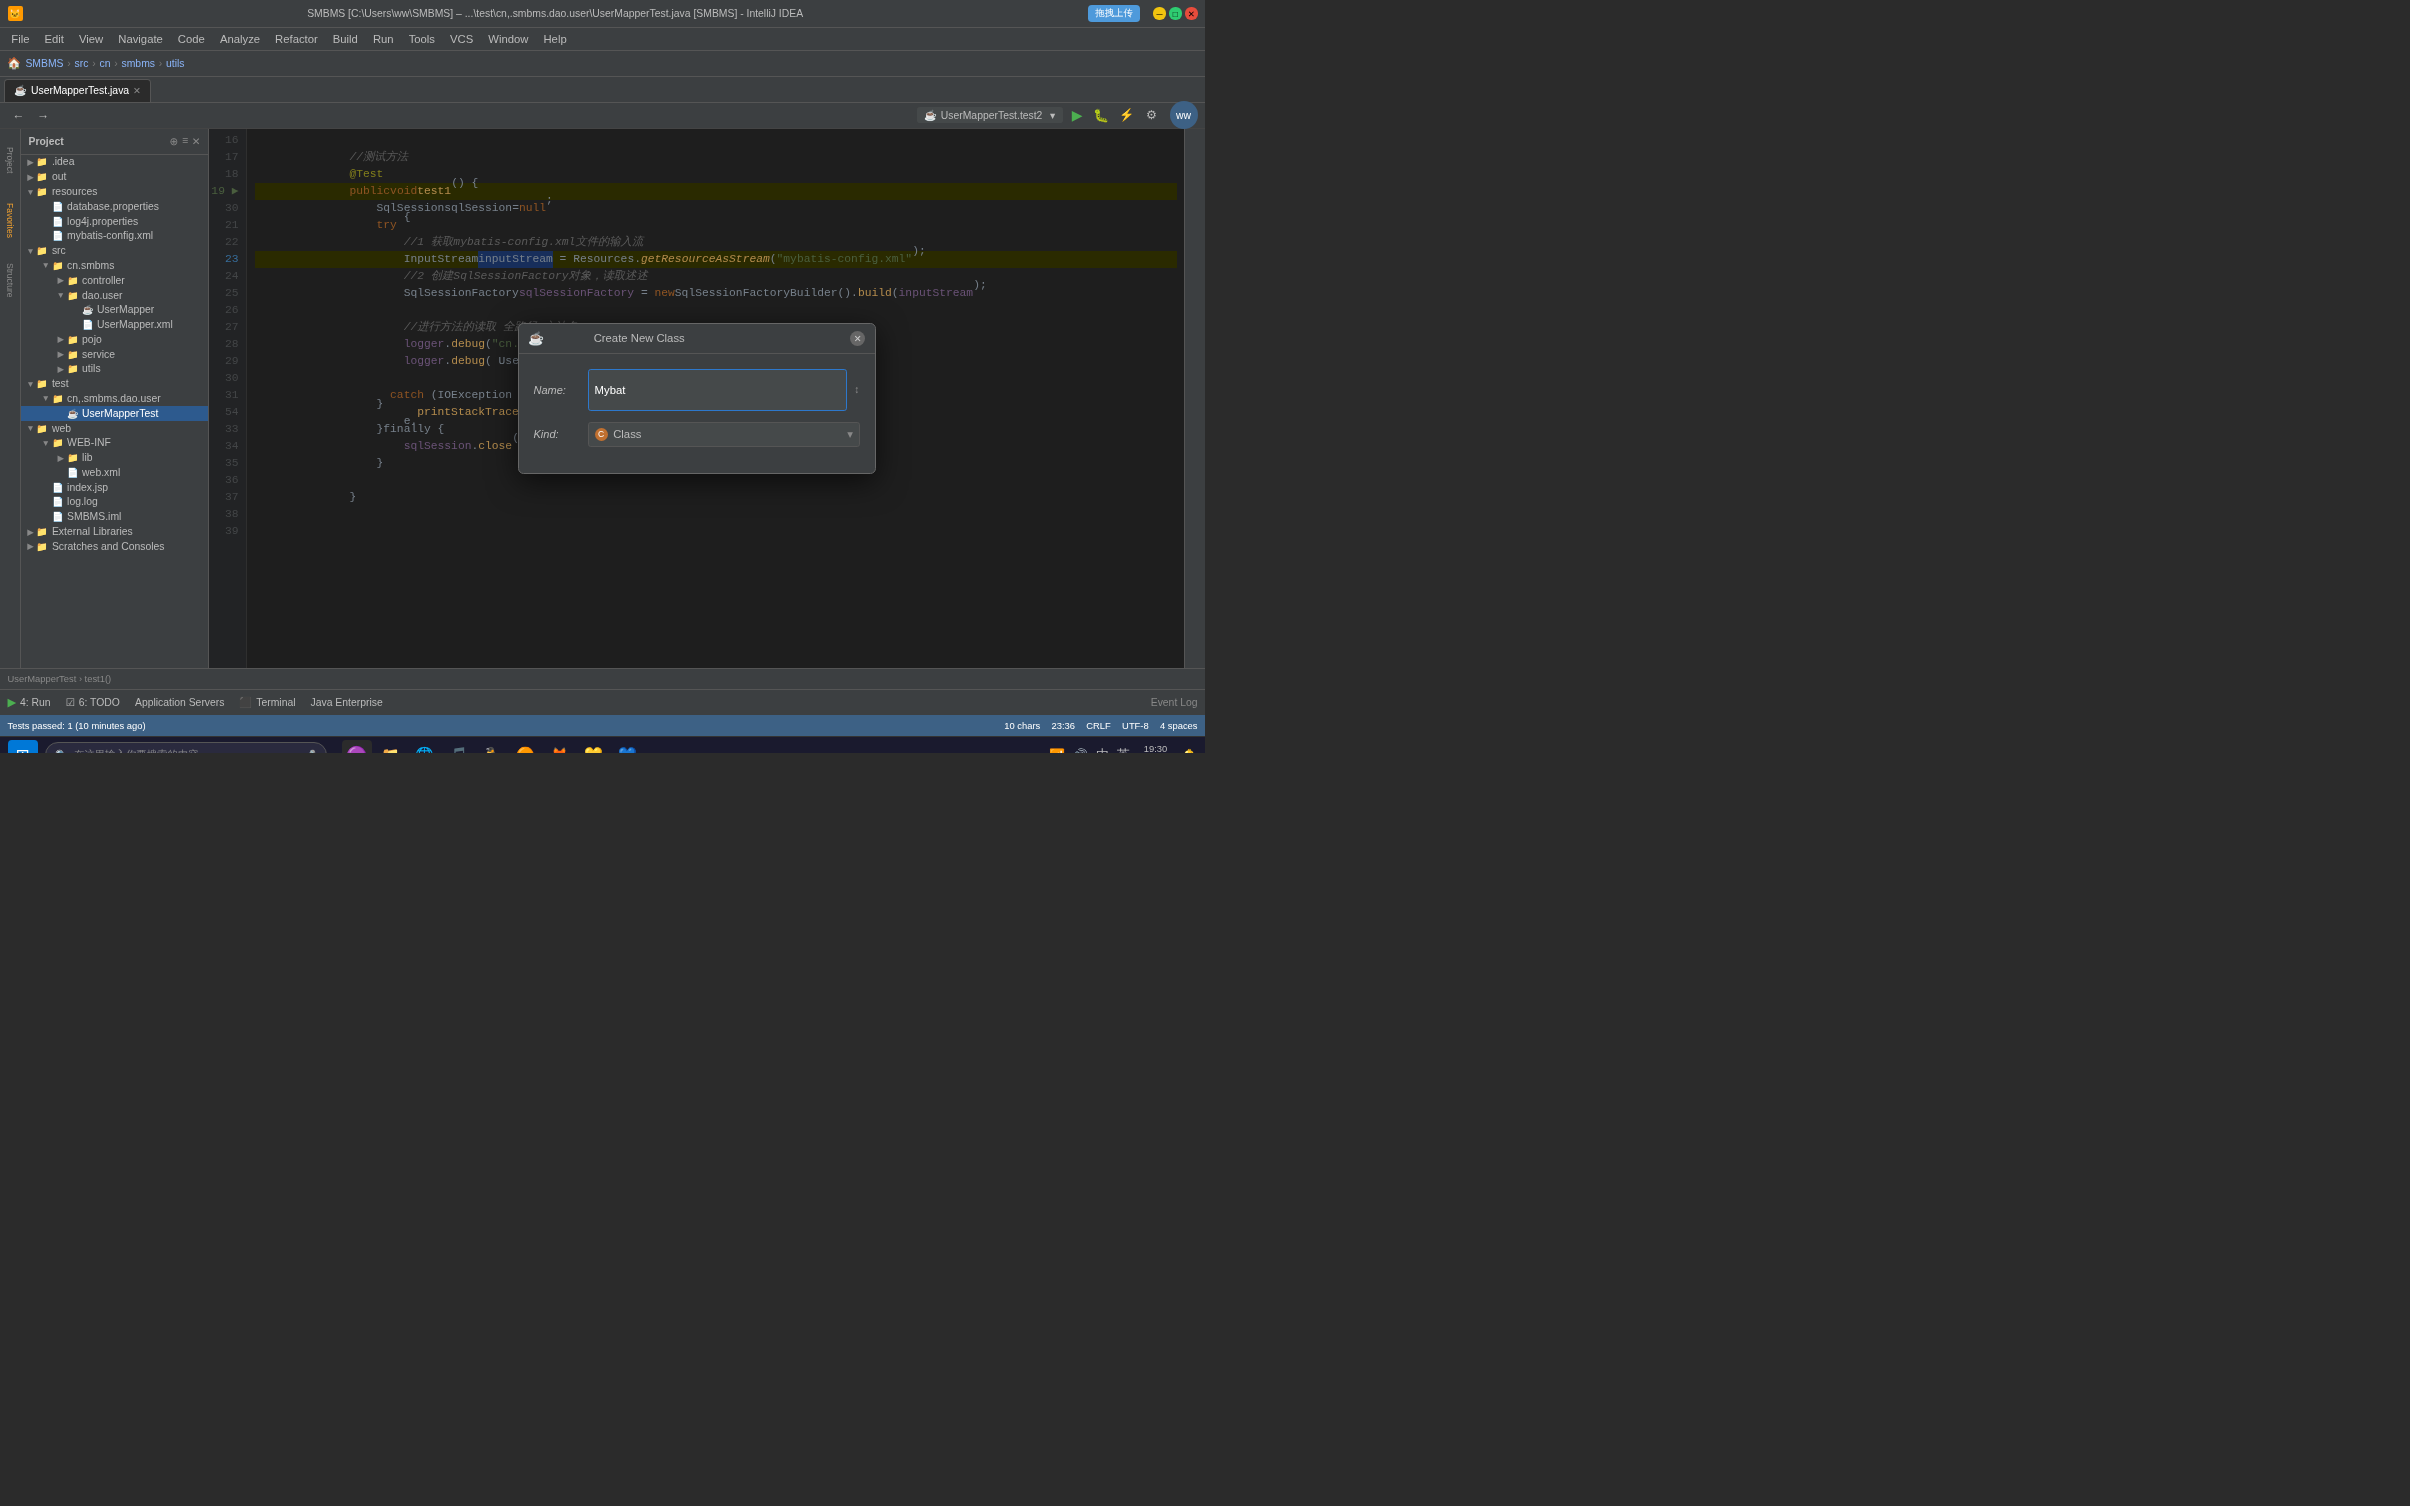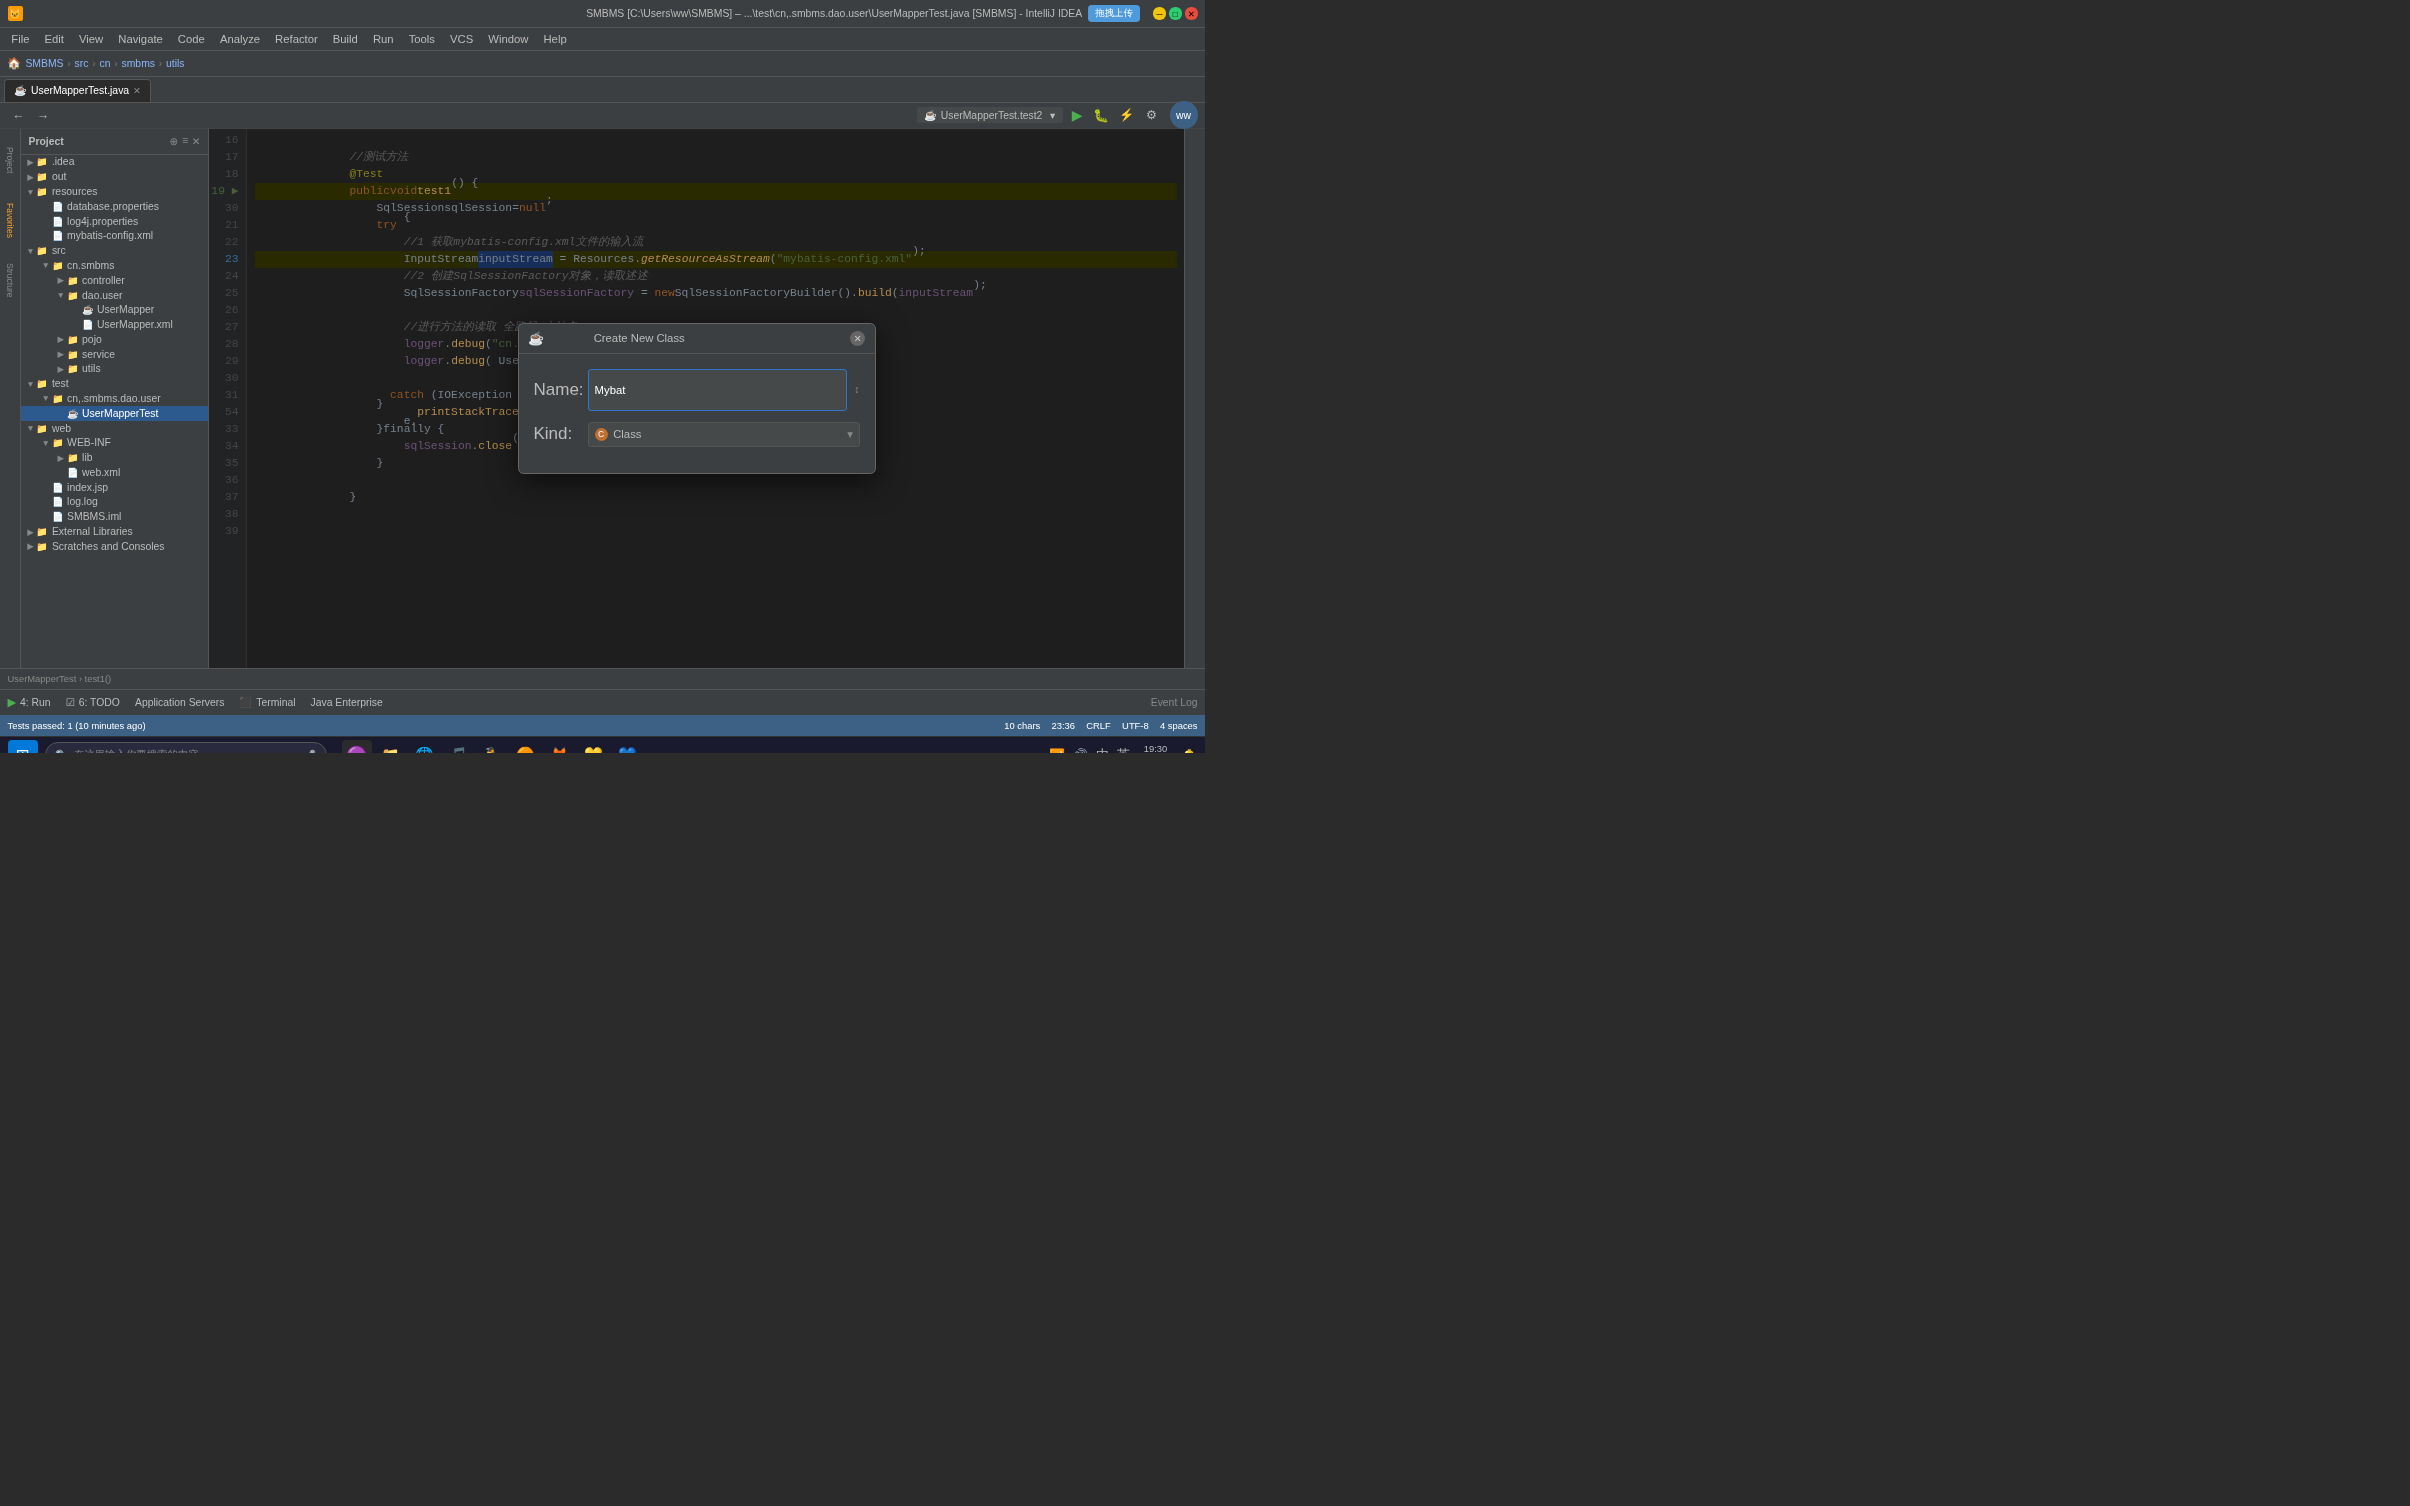--- a/index.html
+++ b/index.html
@@ -19,21 +19,21 @@
       background: #3c3f41;
       display: flex;
       align-items: center;
       padding: 0 7.5px;
       color: #bbb;
       font-size: 10.4px;
       gap: 5.6px;
       border-bottom: 0.9px solid #555;
     }
     .title-bar-icon { width: 15px; height: 15px; background: #f90; border-radius: 1.9px; font-size: 9.4px; display: flex; align-items: center; justify-content: center; color: #000; }
-    .title-bar-text { flex: 1; text-align: right; color: #bbb; }
+    .title-bar-text { flex: 1; text-align: center; color: #bbb; }
     .title-bar-controls { display: flex; gap: 3.8px; }
     .title-bar-btn { width: 12.2px; height: 12.2px; border-radius: 50%; display: flex; align-items: center; justify-content: center; font-size: 8.5px; color: #000; cursor: pointer; }
     .btn-min { background: #f1c40f; }
     .btn-max { background: #2ecc71; }
     .btn-close { background: #e74c3c; }
 
     
     .menu-bar {
       height: 22.6px;
       background: #3c3f41;
@@ -314,21 +314,21 @@
       display: flex; align-items: center; justify-content: center;
       cursor: pointer; font-size: 9.4px; color: #ccc;
     }
     .dialog-body { padding: 15px; }
     .dialog-row {
       display: flex;
       align-items: center;
       margin-bottom: 11.3px;
       gap: 7.5px;
     }
-    .dialog-label { color: #bbb; font-size: 17px; width: 47px; }
+    .dialog-label { color: #bbb; font-size: 11px; width: 47px; font-style: italic; }
     .dialog-input {
       flex: 1;
       height: 42px;
       background: #45494a;
       border: 0.9px solid #2d78cc;
       border-radius: 2.8px;
       color: #fff;
       font-size: 11.3px;
       padding: 0 5.6px;
       outline: none;

